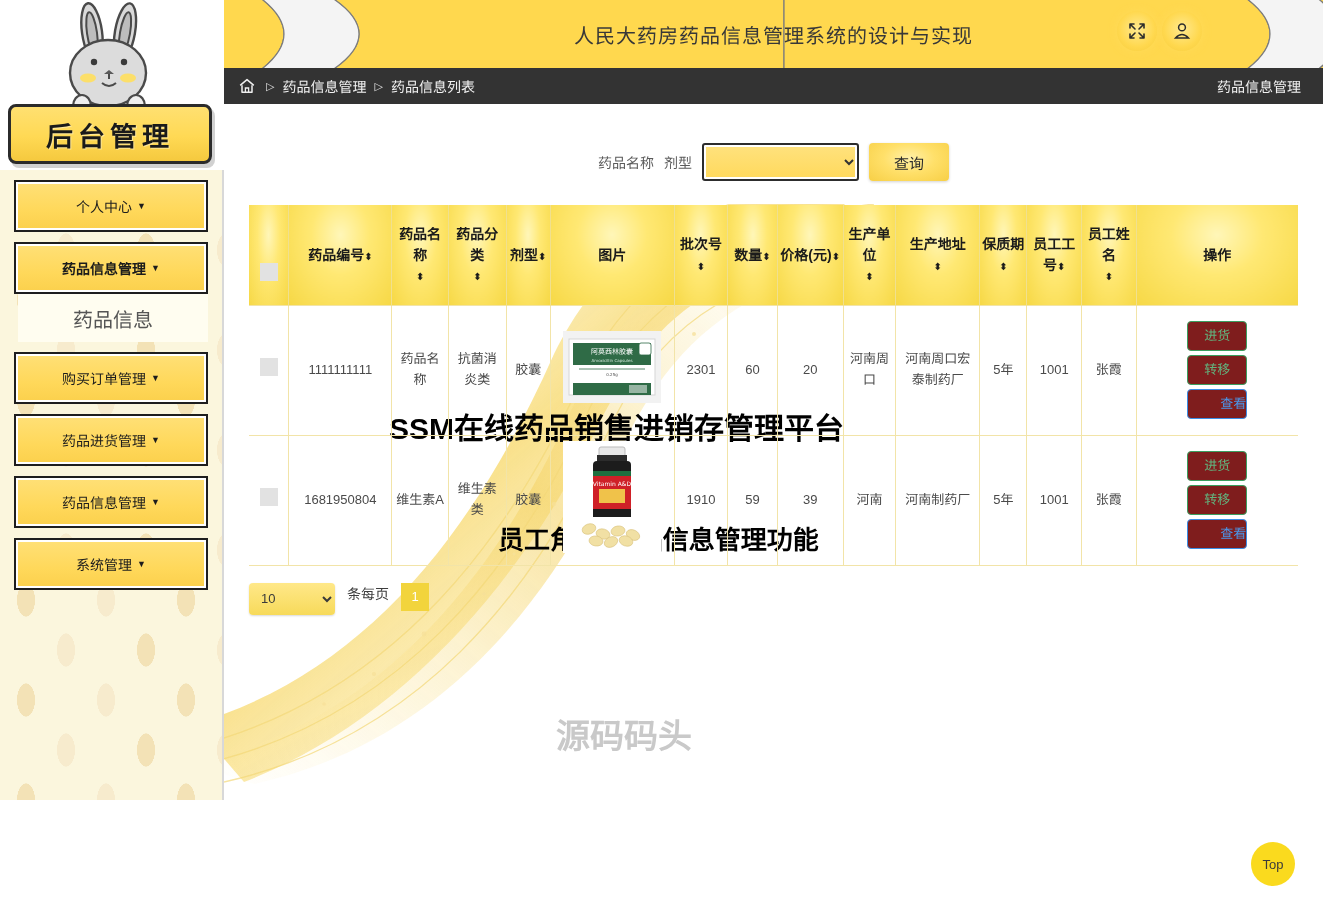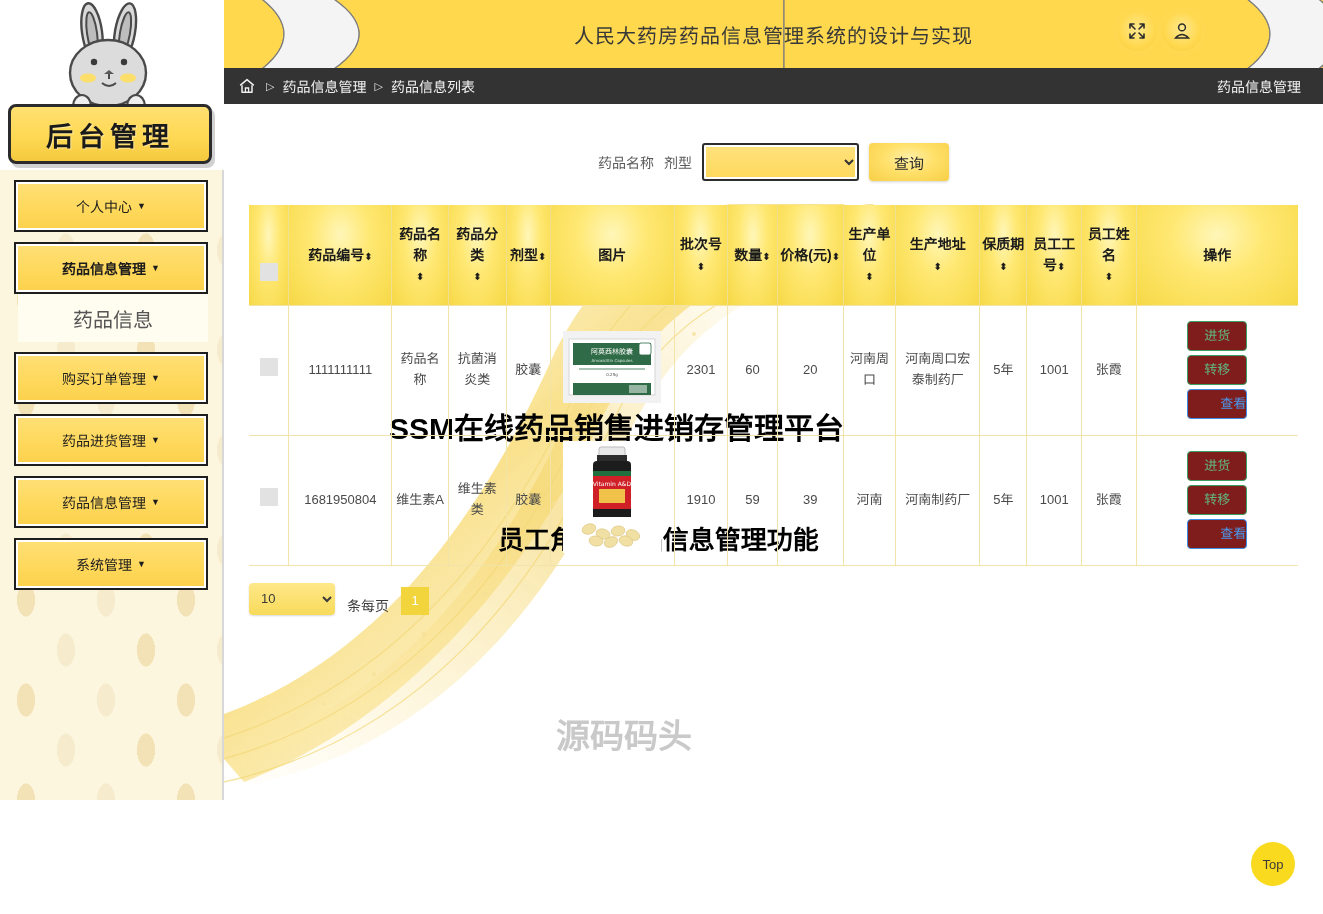--- a/index.html
+++ b/index.html
@@ -248,21 +248,21 @@
     line-height: 28px;
     cursor: pointer;
   }
   .act-green { border: 1px solid #3c9e5f; color: #62b47e; }
   .act-blue  { border: 1px solid #3a8ee6; color: #4b96e8; padding-left: 32px; }
 
   
   #pagination {
     position: relative;
     margin: 17px 0 12px 25px;
-    display: flex; align-items: flex-end; gap: 12px;
+    display: flex; align-items: flex-start; gap: 12px;
   }
   #page-size-select {
     width: 86px; height: 32px;
     background: linear-gradient(180deg,#ffe889 0%, #f7da5a 100%);
     border: none; border-radius: 4px;
     font-size: 13px; color: #3a3a3a;
     padding: 0 8px;
     outline: none; cursor: pointer;
     box-shadow: 0 1px 2px rgba(0,0,0,.15);
   }

